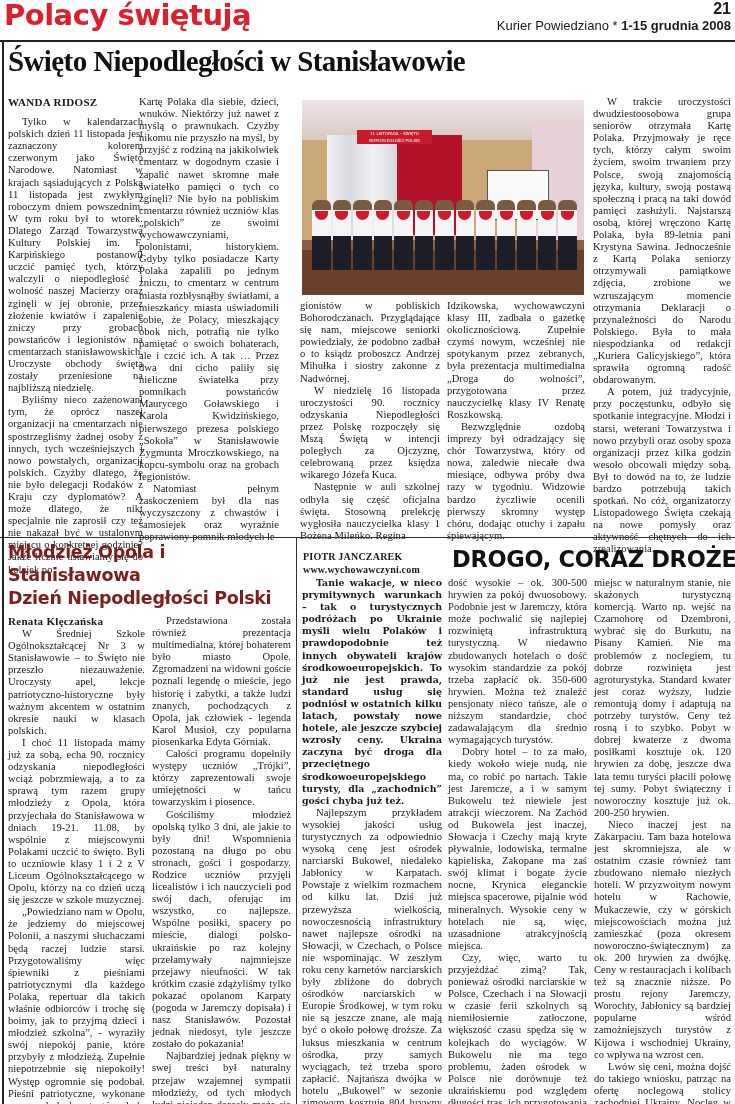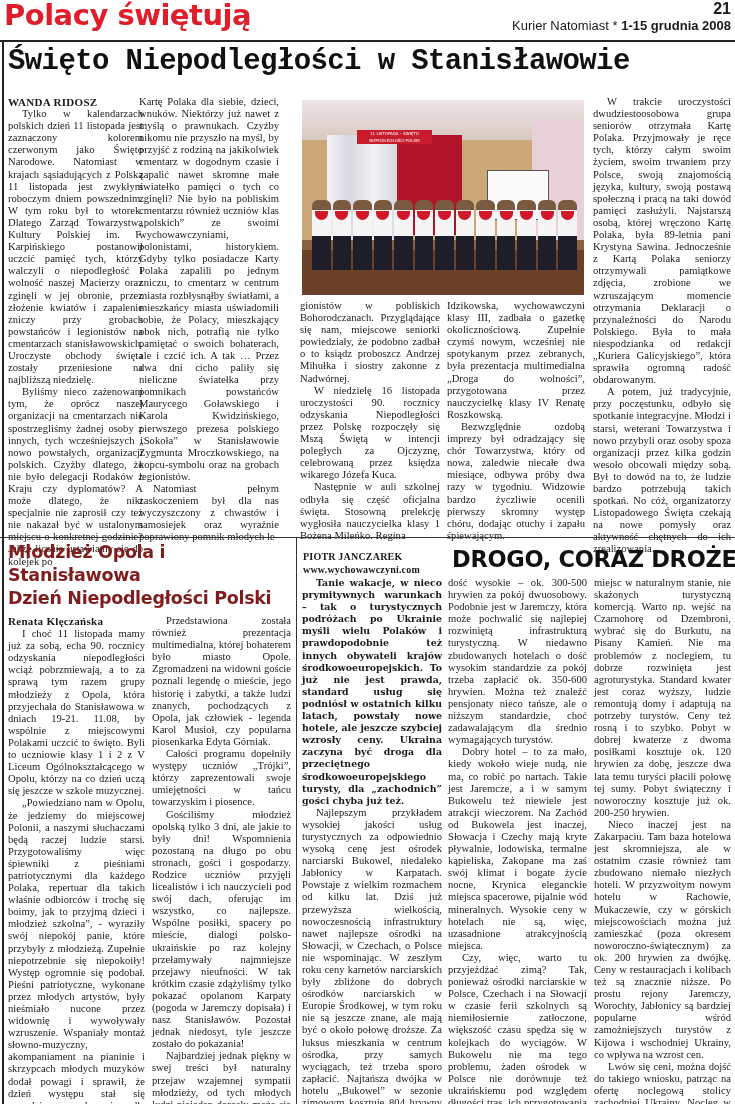--- a/index.html
+++ b/index.html
@@ -4,25 +4,25 @@
 <style>
   html, body { margin:0; padding:0; background:#fff; }
   body { width:735px; height:1104px; overflow:hidden; position:relative; color:#1a1a1a; }
   .header { position:absolute; left:0; top:0; width:735px; height:40px; }
   .section-title { position:absolute; left:4px; top:-2px; font-family:"DejaVu Sans", sans-serif; font-weight:bold; font-size:29px; color:#e01e2b; letter-spacing:-0.5px; }
   .page-num { position:absolute; right:4px; top:0px; font-family:"Liberation Sans", sans-serif; font-weight:bold; font-size:16px; }
   .masthead { position:absolute; right:4px; top:18px; font-family:"Liberation Sans", sans-serif; font-size:13px; white-space:nowrap; }
   .masthead b { font-weight:bold; }
   .top-rule { position:absolute; left:0; top:40px; width:735px; height:2px; background:#222; }
   .left-rule { position:absolute; left:2px; top:40px; width:2px; background:#222; }
-  .main-title { position:absolute; left:8px; top:45px; font-family:Liberation Mono, monospace; font-weight:bold; font-size:29px; letter-spacing:-0.6px; color:#111; white-space:nowrap; }
+  .main-title { position:absolute; left:8px; top:45px; font-family:Liberation Serif, serif; font-weight:bold; font-size:29px; letter-spacing:-0.6px; color:#111; white-space:nowrap; }
   .col { position:absolute; font-family:"Liberation Serif", serif; font-size:10.6px; line-height:12.1px; text-align:justify; hyphens:auto; }
   .col p { margin:0; text-indent:14px; }
   .col p.noindent { text-indent:0; }
-  .byline { font-family:"Liberation Serif", serif; font-weight:bold; font-size:11px; letter-spacing:0.3px; }
+  .byline { font-family:"Liberation Serif", serif; font-weight:bold; font-size:11px; letter-spacing:0.3px; margin-bottom:8px; }
   .photo { position:absolute; left:302px; top:100px; width:282px; height:195px; overflow:hidden; background:#8a6040; }
   .ph-ceiling { position:absolute; left:0; top:0; width:100%; height:40px; background:linear-gradient(#efe4e8,#d8c8c0); }
   .ph-wall { position:absolute; left:0; top:40px; width:100%; height:100px; background:#caa878; }
   .ph-wall2 { position:absolute; left:230px; top:20px; width:52px; height:120px; background:#e8d0d8; }
   .ph-curtain-w { position:absolute; left:25px; top:35px; width:70px; height:105px; background:linear-gradient(90deg,#f2f2f5,#d8d8e0,#f2f2f5,#d8d8e0); }
   .ph-curtain-r { position:absolute; left:95px; top:35px; width:65px; height:100px; background:#b3132a; }
   .ph-banner { position:absolute; left:55px; top:30px; width:75px; height:14px; background:#c81c2c; color:#fff; font-size:4px; font-family:"DejaVu Sans",sans-serif; text-align:center; line-height:7px; }
   .ph-screen { position:absolute; left:185px; top:70px; width:60px; height:48px; background:#fafafa; border:1px solid #555; }
   .ph-floor { position:absolute; left:0; top:150px; width:100%; height:45px; background:#6a4028; }
   .ph-people { position:absolute; left:10px; top:100px; width:265px; height:70px; display:flex; gap:2px; }
@@ -35,21 +35,21 @@
   .piotr { position:absolute; left:303px; top:550px; font-family:"Liberation Serif", serif; font-weight:bold; font-size:10px; line-height:13px; letter-spacing:0.2px; }
   .lead p { font-weight:bold; font-family:"DejaVu Serif", serif; font-size:9.4px; line-height:12.1px; }
 </style>
 </head>
 <body>
 
 <div class="header">
   <div class="section-title">Polacy świętują</div>
   <div class="page-num">21</div>
   <div class="masthead">
-    <span>Kurier Natomiast</span><span> * </span><b>1-15 grudnia 2008</b>
+    <span>Kurier Powiedziano</span><span> * </span><b>1-15 grudnia 2008</b>
   </div>
 </div>
 <div class="top-rule"></div>
 <div class="left-rule" style="height:497px;"></div>
 
 <h1 class="main-title" style="margin:0;">Święto Niepodległości w Stanisławowie</h1>
 
 <div class="col" style="left:8px; top:96px; width:135px;">
   <div class="byline">WANDA RIDOSZ</div>
   <p>Tylko w kalendarzach polskich dzień 11 listopada jest zaznaczony kolorem czerwonym jako Święto Narodowe. Natomiast w krajach sąsiadujących z Polską 11 listopada jest zwykłym roboczym dniem powszednim. W tym roku był to wtorek. Dlatego Zarząd Towarzystwa Kultury Polskiej im. F. Karpińskiego postanowił uczcić pamięć tych, którzy walczyli o niepodległość i wolność naszej Macierzy oraz zginęli w jej obronie, przez złożenie kwiatów i zapalenie zniczy przy grobach powstańców i legionistów na cmentarzach stanisławowskich. Uroczyste obchody święta zostały przeniesione na najbliższą niedzielę.</p>
@@ -107,20 +107,21 @@
 <div class="vr-mid"></div>
 <div class="left-rule" style="top:537px; height:567px;"></div>
 
 <div class="sub-title">
   <div>Młodzież Opola i Stanisławowa</div>
   <div>Dzień Niepodległości Polski</div>
 </div>
 
 <div class="col" style="left:8px; top:615px; width:137px;">
   <div class="byline" style="margin-bottom:1px;">Renata Klęczańska</div>
+  <p>W Średniej Szkole Ogólnokształcącej Nr 3 w Stanisławowie – to Święto nie przeszło niezauważenie. Uroczysty apel, lekcje patriotyczno-historyczne były ważnym akcentem w ostatnim okresie nauki w klasach polskich.</p>
   <p>I choć 11 listopada mamy już za sobą, echa 90. rocznicy odzyskania niepodległości wciąż pobrzmiewają, a to za sprawą tym razem grupy młodzieży z Opola, która przyjechała do Stanisławowa w dniach 19-21. 11.08, by wspólnie z miejscowymi Polakami uczcić to święto. Byli to uczniowie klasy 1 i 2 z V Liceum Ogólnokształcącego w Opolu, którzy na co dzień uczą się jeszcze w szkole muzycznej.</p>
   <p>„Powiedziano nam w Opolu, że jedziemy do miejscowej Polonii, a naszymi słuchaczami będą raczej ludzie starsi. Przygotowaliśmy więc śpiewniki z pieśniami patriotycznymi dla każdego Polaka, repertuar dla takich właśnie odbiorców i trochę się boimy, jak to przyjmą dzieci i młodzież szkolna”, - wyraziły swój niepokój panie, które przybyły z młodzieżą. Zupełnie niepotrzebnie się niepokoiły! Występ ogromnie się podobał. Pieśni patriotyczne, wykonane przez młodych artystów, były nieśmiało nucone przez widownię i wywoływały wzruszenie. Wspaniały montaż słowno-muzyczny, akompaniament na pianinie i skrzypcach młodych muzyków dodał powagi i sprawił, że dzień występu stał się prawdziwym wydarzeniem dla szkoły, jej uczniów i rodziców.</p>
 </div>
 
 <div class="col" style="left:152px; top:615px; width:139px;">
   <p>Przedstawiona została również prezentacja multimedialna, której bohaterem było miasto Opole. Zgromadzeni na widowni goście poznali legendę o mieście, jego historię i zabytki, a także ludzi znanych, pochodzących z Opola, jak człowiek - legenda Karol Musioł, czy popularna piosenkarka Edyta Górniak.</p>
   <p>Całości programu dopełniły występy uczniów „Trójki”, którzy zaprezentowali swoje umiejętności w tańcu towarzyskim i piosence.</p>
   <p>Gościliśmy młodzież opolską tylko 3 dni, ale jakie to były dni! Wspomnienia pozostaną na długo po obu stronach, gości i gospodarzy. Rodzice uczniów przyjęli licealistów i ich nauczycieli pod swój dach, oferując im wszystko, co najlepsze. Wspólne posiłki, spacery po mieście, dialogi polsko-ukraińskie po raz kolejny przełamywały najmniejsze przejawy nieufności. W tak krótkim czasie zdążyliśmy tylko pokazać opolanom Karpaty (pogoda w Jaremczy dopisała) i nasz Stanisławów. Pozostał jednak niedosyt, tyle jeszcze zostało do pokazania!</p>
   <p>Najbardziej jednak piękny w swej treści był naturalny przejaw wzajemnej sympatii młodzieży, od tych młodych ludzi niejeden dorosły może się uczyć szacunku dla drugiego człowieka.</p>
 

